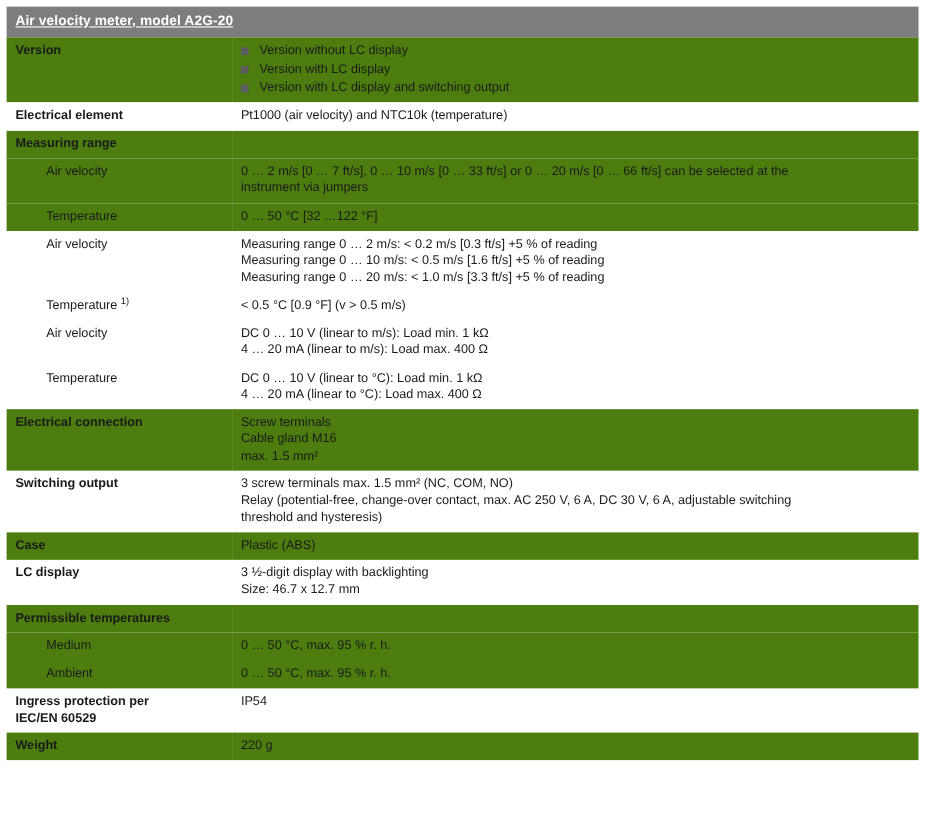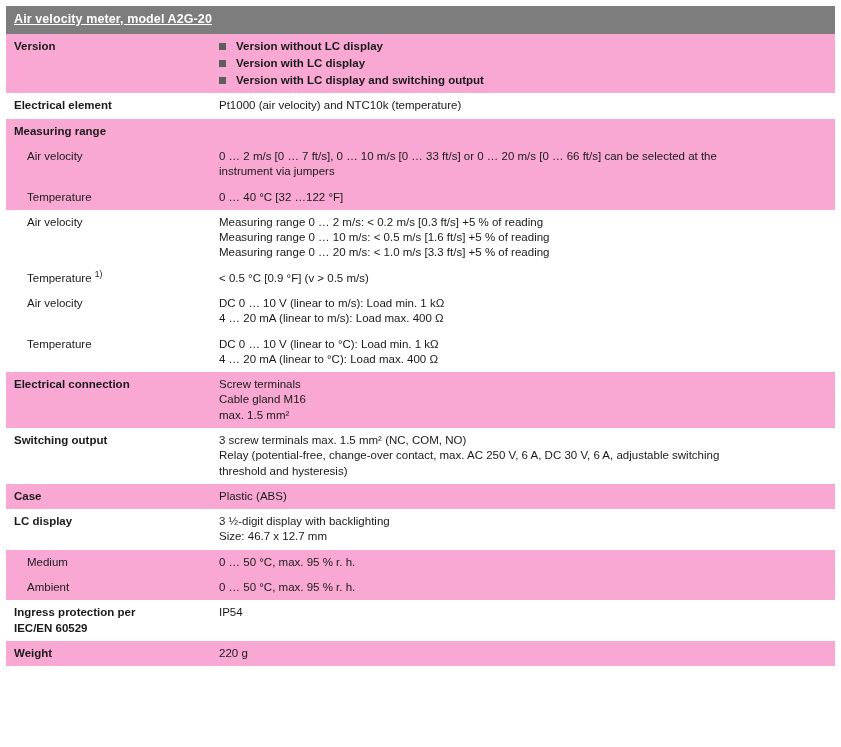--- a/index.html
+++ b/index.html
@@ -35,37 +35,36 @@
 
   tr.title-row td {
     background: #7d7d7d;
     color: #ffffff;
     font-weight: bold;
     font-size: 12.5px;
     padding: 5px 8px 6px 8px;
     letter-spacing: 0.1px;
     text-decoration: underline;
   }
-  tr.shade td { background: #f9a8d4; }
+  tr.shade td { background: #4d7c0f; }
   tr.plain td { background: #ffffff; }
 
   td.label {
     font-weight: bold;
   }
   td.label.sub {
     font-weight: normal;
-    padding-left: 21px;
+    padding-left: 36px;
   }
   td.value { }
 
   .bullets {
     margin: 0;
     padding: 0;
     list-style: none;
-    font-weight: bold;
   }
   .bullets li {
     position: relative;
     padding-left: 17px;
     margin-bottom: 2px;
   }
   .bullets li:last-child { margin-bottom: 0; }
   .bullets li .sq {
     position: absolute;
     left: 0;
@@ -115,21 +114,21 @@
         <tr class="shade">
           <td class="label sub">Air velocity</td>
           <td class="value">
             <span class="line">0 … 2 m/s [0 … 7 ft/s], 0 … 10 m/s [0 … 33 ft/s] or 0 … 20 m/s [0 … 66 ft/s] can be selected at the</span>
             <span class="line">instrument via jumpers</span>
           </td>
         </tr>
         <tr class="shade">
           <td class="label sub">Temperature</td>
           <td class="value">
-            <span class="line">0 … 40 °C [32 …122 °F]</span>
+            <span class="line">0 … 50 °C [32 …122 °F]</span>
           </td>
         </tr>
         <tr class="plain">
           <td class="label sub">Air velocity</td>
           <td class="value">
             <span class="line">Measuring range 0 … 2 m/s: &lt; 0.2 m/s [0.3 ft/s] +5 % of reading</span>
             <span class="line">Measuring range 0 … 10 m/s: &lt; 0.5 m/s [1.6 ft/s] +5 % of reading</span>
             <span class="line">Measuring range 0 … 20 m/s: &lt; 1.0 m/s [3.3 ft/s] +5 % of reading</span>
           </td>
         </tr>
@@ -176,20 +175,24 @@
           </td>
         </tr>
         <tr class="plain">
           <td class="label">LC display</td>
           <td class="value">
             <span class="line">3 ½-digit display with backlighting</span>
             <span class="line">Size: 46.7 x 12.7 mm</span>
           </td>
         </tr>
         <tr class="shade">
+          <td class="label">Permissible temperatures</td>
+          <td class="value">&nbsp;</td>
+        </tr>
+        <tr class="shade">
           <td class="label sub">Medium</td>
           <td class="value">
             <span class="line">0 … 50 °C, max. 95 % r. h.</span>
           </td>
         </tr>
         <tr class="shade">
           <td class="label sub">Ambient</td>
           <td class="value">
             <span class="line">0 … 50 °C, max. 95 % r. h.</span>
           </td>

